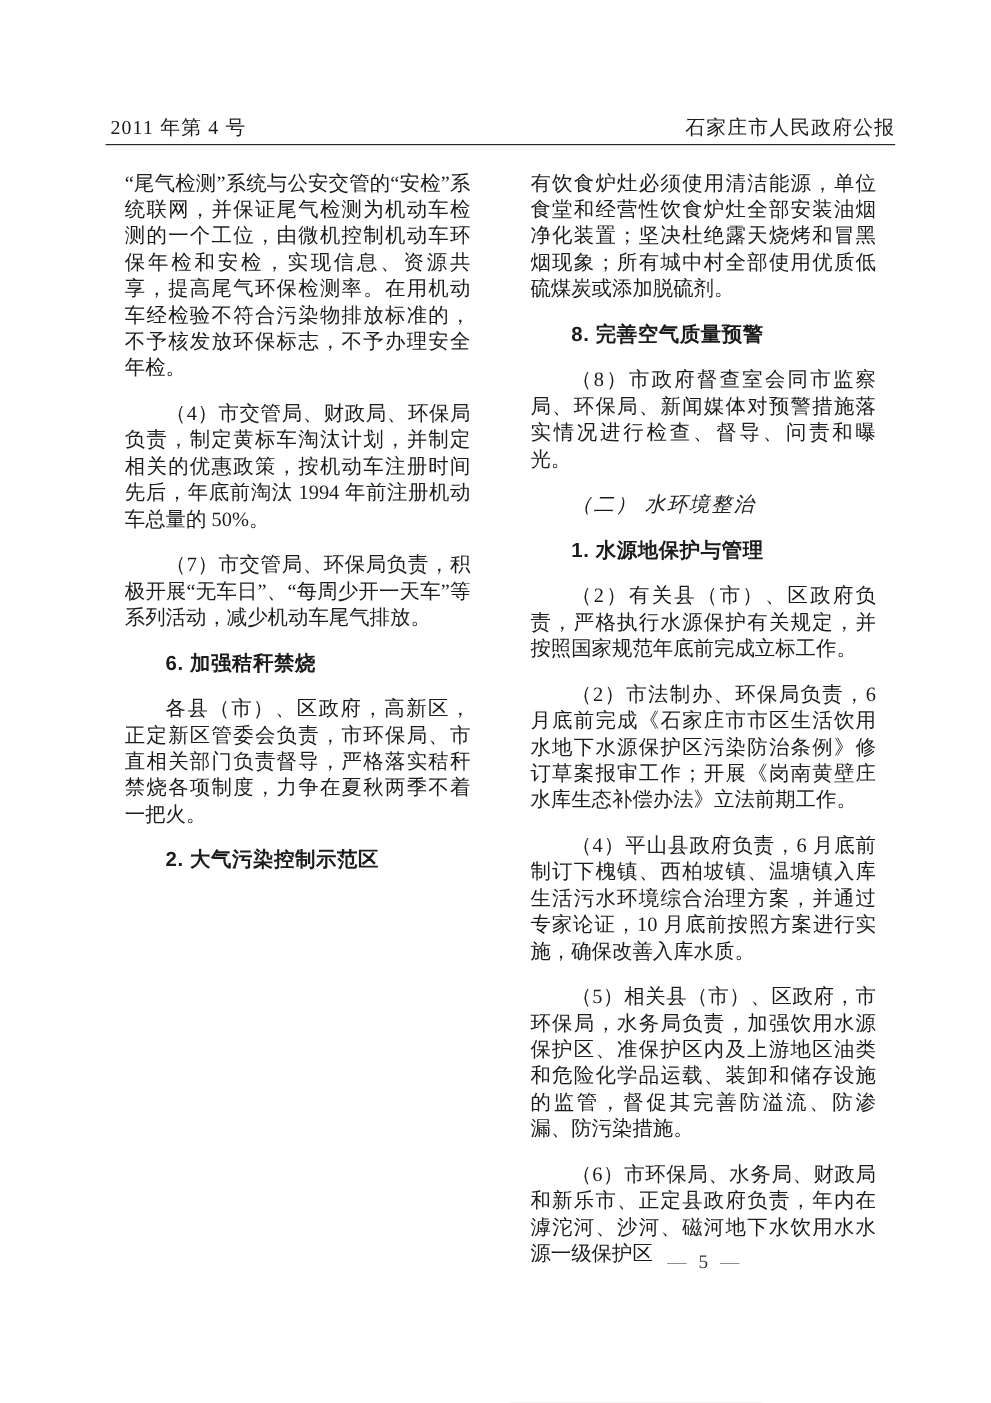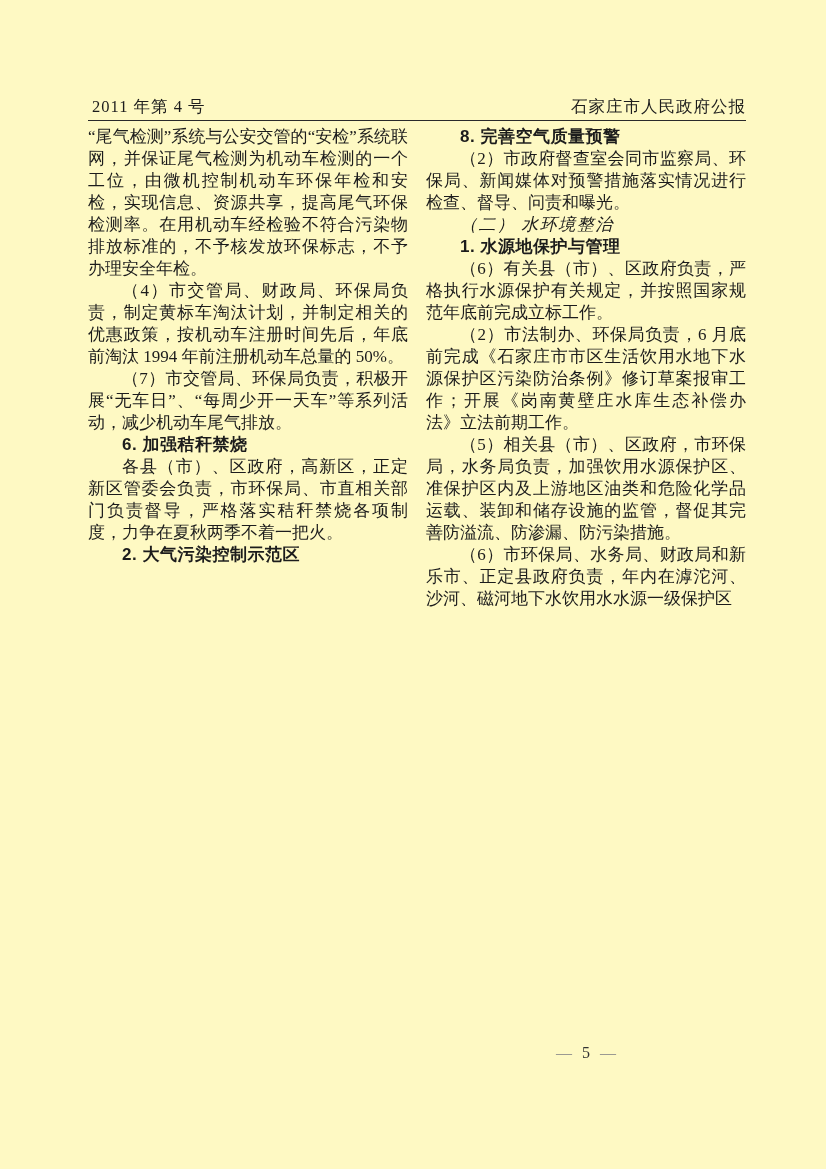--- a/index.html
+++ b/index.html
@@ -1,20 +1,20 @@
 <!DOCTYPE html>
 <html><head>
 <meta charset="utf-8">
 <style>
   html,body { margin:0; padding:0; background:#e8e8e8; }
   .page {
     position:relative;
     width:826px; height:1169px;
     margin:0 auto;
-    background:#fef9c3;
+    background:#ffffff;
     font-family:"Liberation Serif","DejaVu Serif",serif;
     color:#1c1c1c;
     overflow:hidden;
   }
   .header-row {
     position:absolute; left:92px; top:96px; width:654px;
     display:flex; justify-content:space-between; align-items:baseline;
     font-size:16.5px;
   }
   .header-left { letter-spacing:1px; }
@@ -23,21 +23,21 @@
     position:absolute; left:88px; top:120px; width:658px;
     border-top:1.6px solid #2a2a2a;
   }
   .col {
     position:absolute; top:126px; width:320px;
     font-size:17px; line-height:22px;
     text-align:justify; text-justify:inter-character;
   }
   .col-left  { left:88px;  }
   .col-right { left:426px; }
-  .col p { margin:0; }
+  .col p { margin:16px; }
   .col p.para { text-indent:2em; }
   .col p.continued { text-indent:0; }
   .col p.heading {
     text-indent:2em; font-weight:bold;
     font-family:"Liberation Sans","DejaVu Sans",sans-serif;
     letter-spacing:0.5px;
   }
   .col p.kai { text-indent:2em; font-style:italic; letter-spacing:1.5px; }
   .page-footer {
     position:absolute; top:1044px; left:426px; width:320px;
@@ -59,26 +59,28 @@
 
   <div class="col col-left">
       <p class="continued">“尾气检测”系统与公安交管的“安检”系统联网，并保证尾气检测为机动车检测的一个工位，由微机控制机动车环保年检和安检，实现信息、资源共享，提高尾气环保检测率。在用机动车经检验不符合污染物排放标准的，不予核发放环保标志，不予办理安全年检。</p>
       <p class="para">（4）市交管局、财政局、环保局负责，制定黄标车淘汰计划，并制定相关的优惠政策，按机动车注册时间先后，年底前淘汰 1994 年前注册机动车总量的 50%。</p>
       <p class="para">（7）市交管局、环保局负责，积极开展“无车日”、“每周少开一天车”等系列活动，减少机动车尾气排放。</p>
       <p class="heading">6. 加强秸秆禁烧</p>
       <p class="para">各县（市）、区政府，高新区，正定新区管委会负责，市环保局、市直相关部门负责督导，严格落实秸秆禁烧各项制度，力争在夏秋两季不着一把火。</p>
       <p class="heading">2. 大气污染控制示范区</p>
     </div>
   <div class="col col-right">
+      <p class="continued">有饮食炉灶必须使用清洁能源，单位食堂和经营性饮食炉灶全部安装油烟净化装置；坚决杜绝露天烧烤和冒黑烟现象；所有城中村全部使用优质低硫煤炭或添加脱硫剂。</p>
       <p class="heading">8. 完善空气质量预警</p>
-      <p class="para">（2）市政府督查室会同市监察局、环保局、新闻媒体对预警措施落实情况进行检查、督导、问责和曝光。</p>
+      <p class="para">（8）市政府督查室会同市监察局、环保局、新闻媒体对预警措施落实情况进行检查、督导、问责和曝光。</p>
       <p class="kai">（二） 水环境整治</p>
       <p class="heading">1. 水源地保护与管理</p>
-      <p class="para">（6）有关县（市）、区政府负责，严格执行水源保护有关规定，并按照国家规范年底前完成立标工作。</p>
+      <p class="para">（2）有关县（市）、区政府负责，严格执行水源保护有关规定，并按照国家规范年底前完成立标工作。</p>
       <p class="para">（2）市法制办、环保局负责，6 月底前完成《石家庄市市区生活饮用水地下水源保护区污染防治条例》修订草案报审工作；开展《岗南黄壁庄水库生态补偿办法》立法前期工作。</p>
+      <p class="para">（4）平山县政府负责，6 月底前制订下槐镇、西柏坡镇、温塘镇入库生活污水环境综合治理方案，并通过专家论证，10 月底前按照方案进行实施，确保改善入库水质。</p>
       <p class="para">（5）相关县（市）、区政府，市环保局，水务局负责，加强饮用水源保护区、准保护区内及上游地区油类和危险化学品运载、装卸和储存设施的监管，督促其完善防溢流、防渗漏、防污染措施。</p>
       <p class="para">（6）市环保局、水务局、财政局和新乐市、正定县政府负责，年内在滹沱河、沙河、磁河地下水饮用水水源一级保护区</p>
     </div>
 
   <div class="page-footer">
     <span class="dash">—</span><span class="num">5</span><span class="dash">—</span>
   </div>
 
 </div>
 

